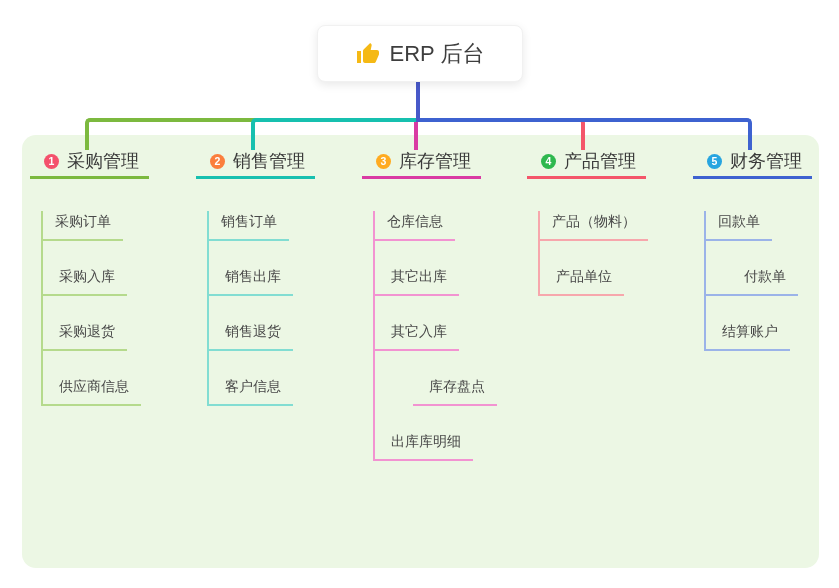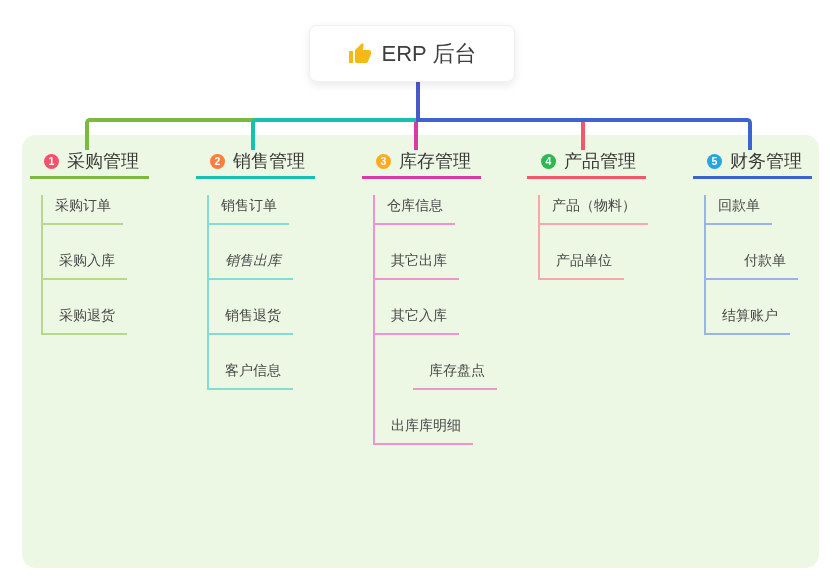--- a/index.html
+++ b/index.html
@@ -17,21 +17,21 @@
   .panel {
     position: absolute;
     left: 22px; top: 135px;
     width: 797px; height: 433px;
     background: #ecf7e4;
     border-radius: 14px;
   }
 
   .root-node {
     position: absolute;
-    left: 309px; top: 25px;
+    left: 317px; top: 25px;
     width: 206px; height: 57px;
     background: #ffffff;
     border: 1px solid #f1f1f1;
     border-radius: 8px;
     box-shadow: 0 3px 10px rgba(0,0,0,0.09);
     display: flex;
     align-items: center;
     justify-content: center;
     gap: 10px;
     font-size: 22px;
@@ -100,21 +100,21 @@
     width: fit-content;
     margin-top: 25px;
     padding: 0 12px 8px 16px;
     border-bottom: 2px solid;
     font-size: 14px;
     line-height: 20px;
     color: #484848;
     white-space: nowrap;
     cursor: default;
   }
-  .child-node:first-child { margin-top: 16px; padding-left: 12px; }
+  .child-node:first-child { margin-top: 32px; padding-left: 12px; }
 </style>
 </head>
 <body>
 
 <div class="stage">
   <div class="panel" style="background: rgb(236, 247, 228);"></div>
 
   <div id="connectors">
       <div class="conn left" style="left: 85px; width: 335px; border-top: 4px solid rgb(124, 185, 63); border-left: 4px solid rgb(124, 185, 63); z-index: 1;"></div>
       <div class="conn left" style="left: 251px; width: 169px; border-top: 4px solid rgb(23, 192, 175); border-left: 4px solid rgb(23, 192, 175); z-index: 2;"></div>
@@ -137,30 +137,31 @@
   <div id="branches">
       <div class="branch-col" style="left: 30px;">
         <div class="branch-title" style="border-bottom-color: rgb(124, 185, 63);">
           <span class="badge" style="background: rgb(244, 81, 108);">1</span>
           <span>采购管理</span>
         </div>
         <div class="children" style="border-left-color: rgb(181, 218, 140);">
           <div class="child-node" style="border-bottom-color: rgb(181, 218, 140);">采购订单</div>
           <div class="child-node" style="border-bottom-color: rgb(181, 218, 140);">采购入库</div>
           <div class="child-node" style="border-bottom-color: rgb(181, 218, 140);">采购退货</div>
+          <div class="child-node" style="border-bottom-color: rgb(181, 218, 140);">供应商信息</div>
         </div>
       </div>
       <div class="branch-col" style="left: 196px;">
         <div class="branch-title" style="border-bottom-color: rgb(23, 192, 175);">
           <span class="badge" style="background: rgb(251, 126, 60);">2</span>
           <span>销售管理</span>
         </div>
         <div class="children" style="border-left-color: rgb(130, 221, 210);">
           <div class="child-node" style="border-bottom-color: rgb(130, 221, 210);">销售订单</div>
-          <div class="child-node" style="border-bottom-color: rgb(130, 221, 210); font-style: italic;">销售出库</div>
+          <div class="child-node" style="border-bottom-color: rgb(130, 221, 210);">销售出库</div>
           <div class="child-node" style="border-bottom-color: rgb(130, 221, 210);">销售退货</div>
           <div class="child-node" style="border-bottom-color: rgb(130, 221, 210);">客户信息</div>
         </div>
       </div>
       <div class="branch-col" style="left: 362px;">
         <div class="branch-title" style="border-bottom-color: rgb(217, 59, 163);">
           <span class="badge" style="background: rgb(255, 171, 32);">3</span>
           <span>库存管理</span>
         </div>
         <div class="children" style="border-left-color: rgb(242, 147, 209);">

